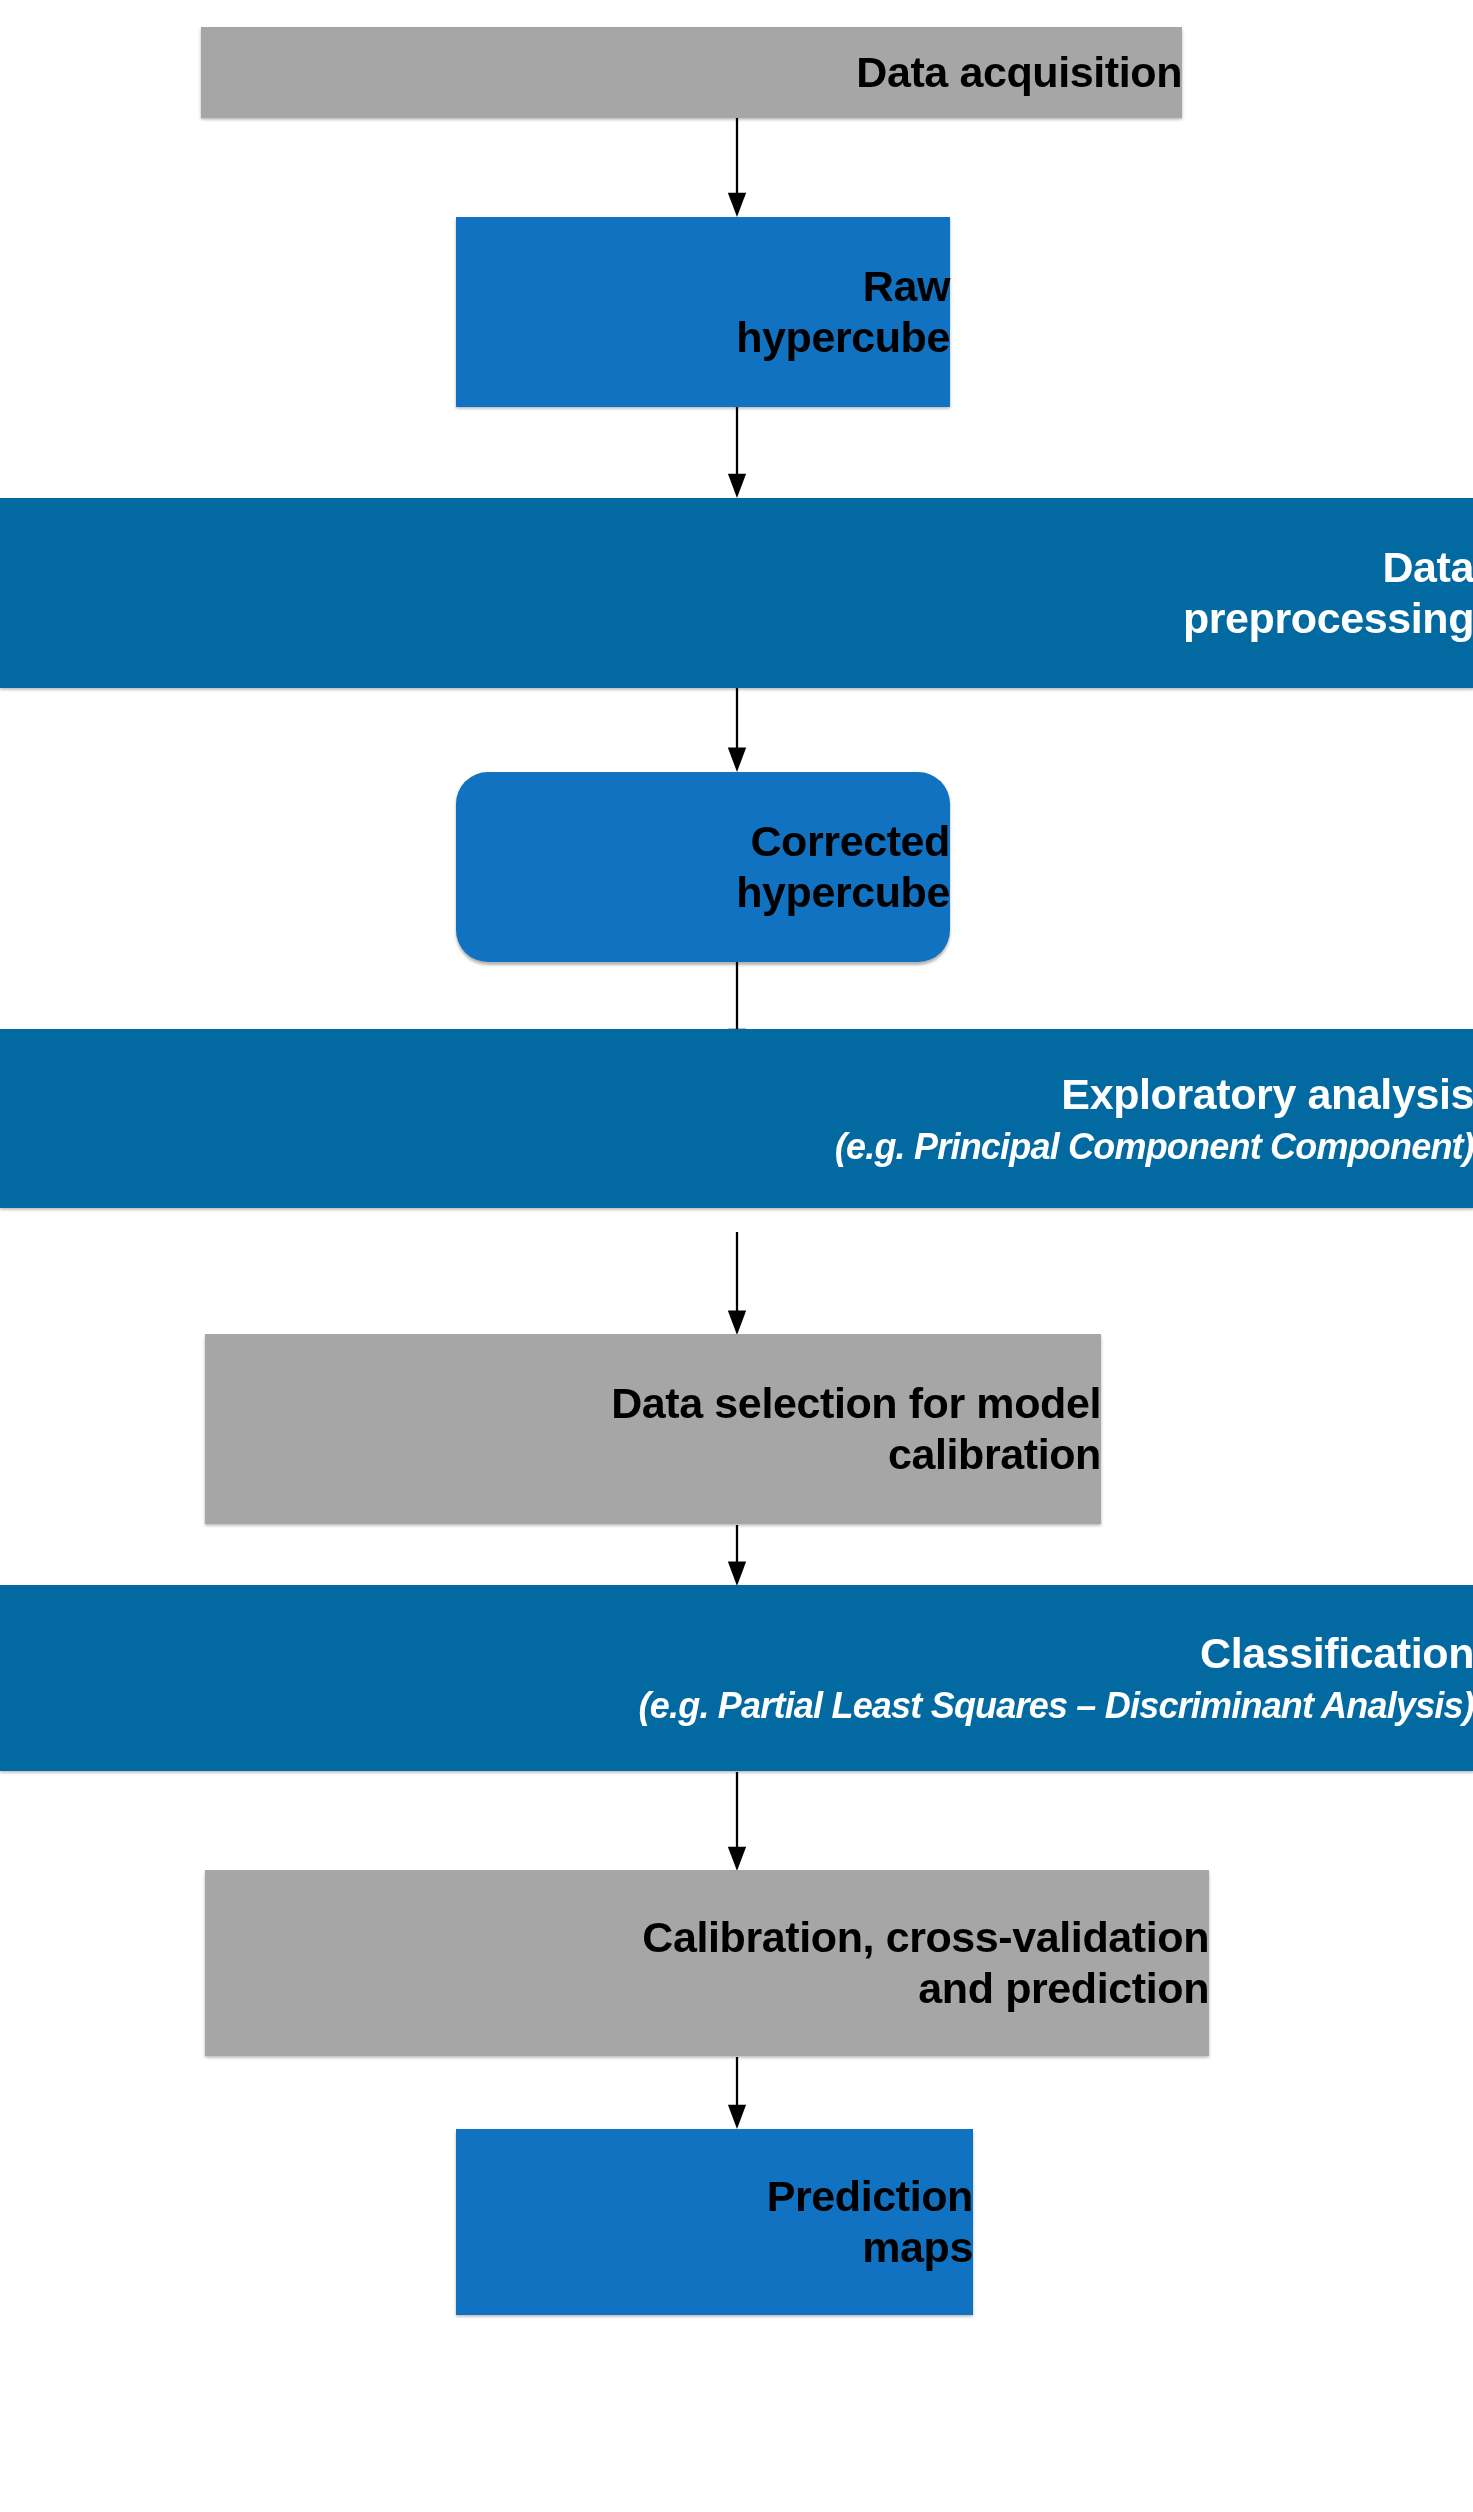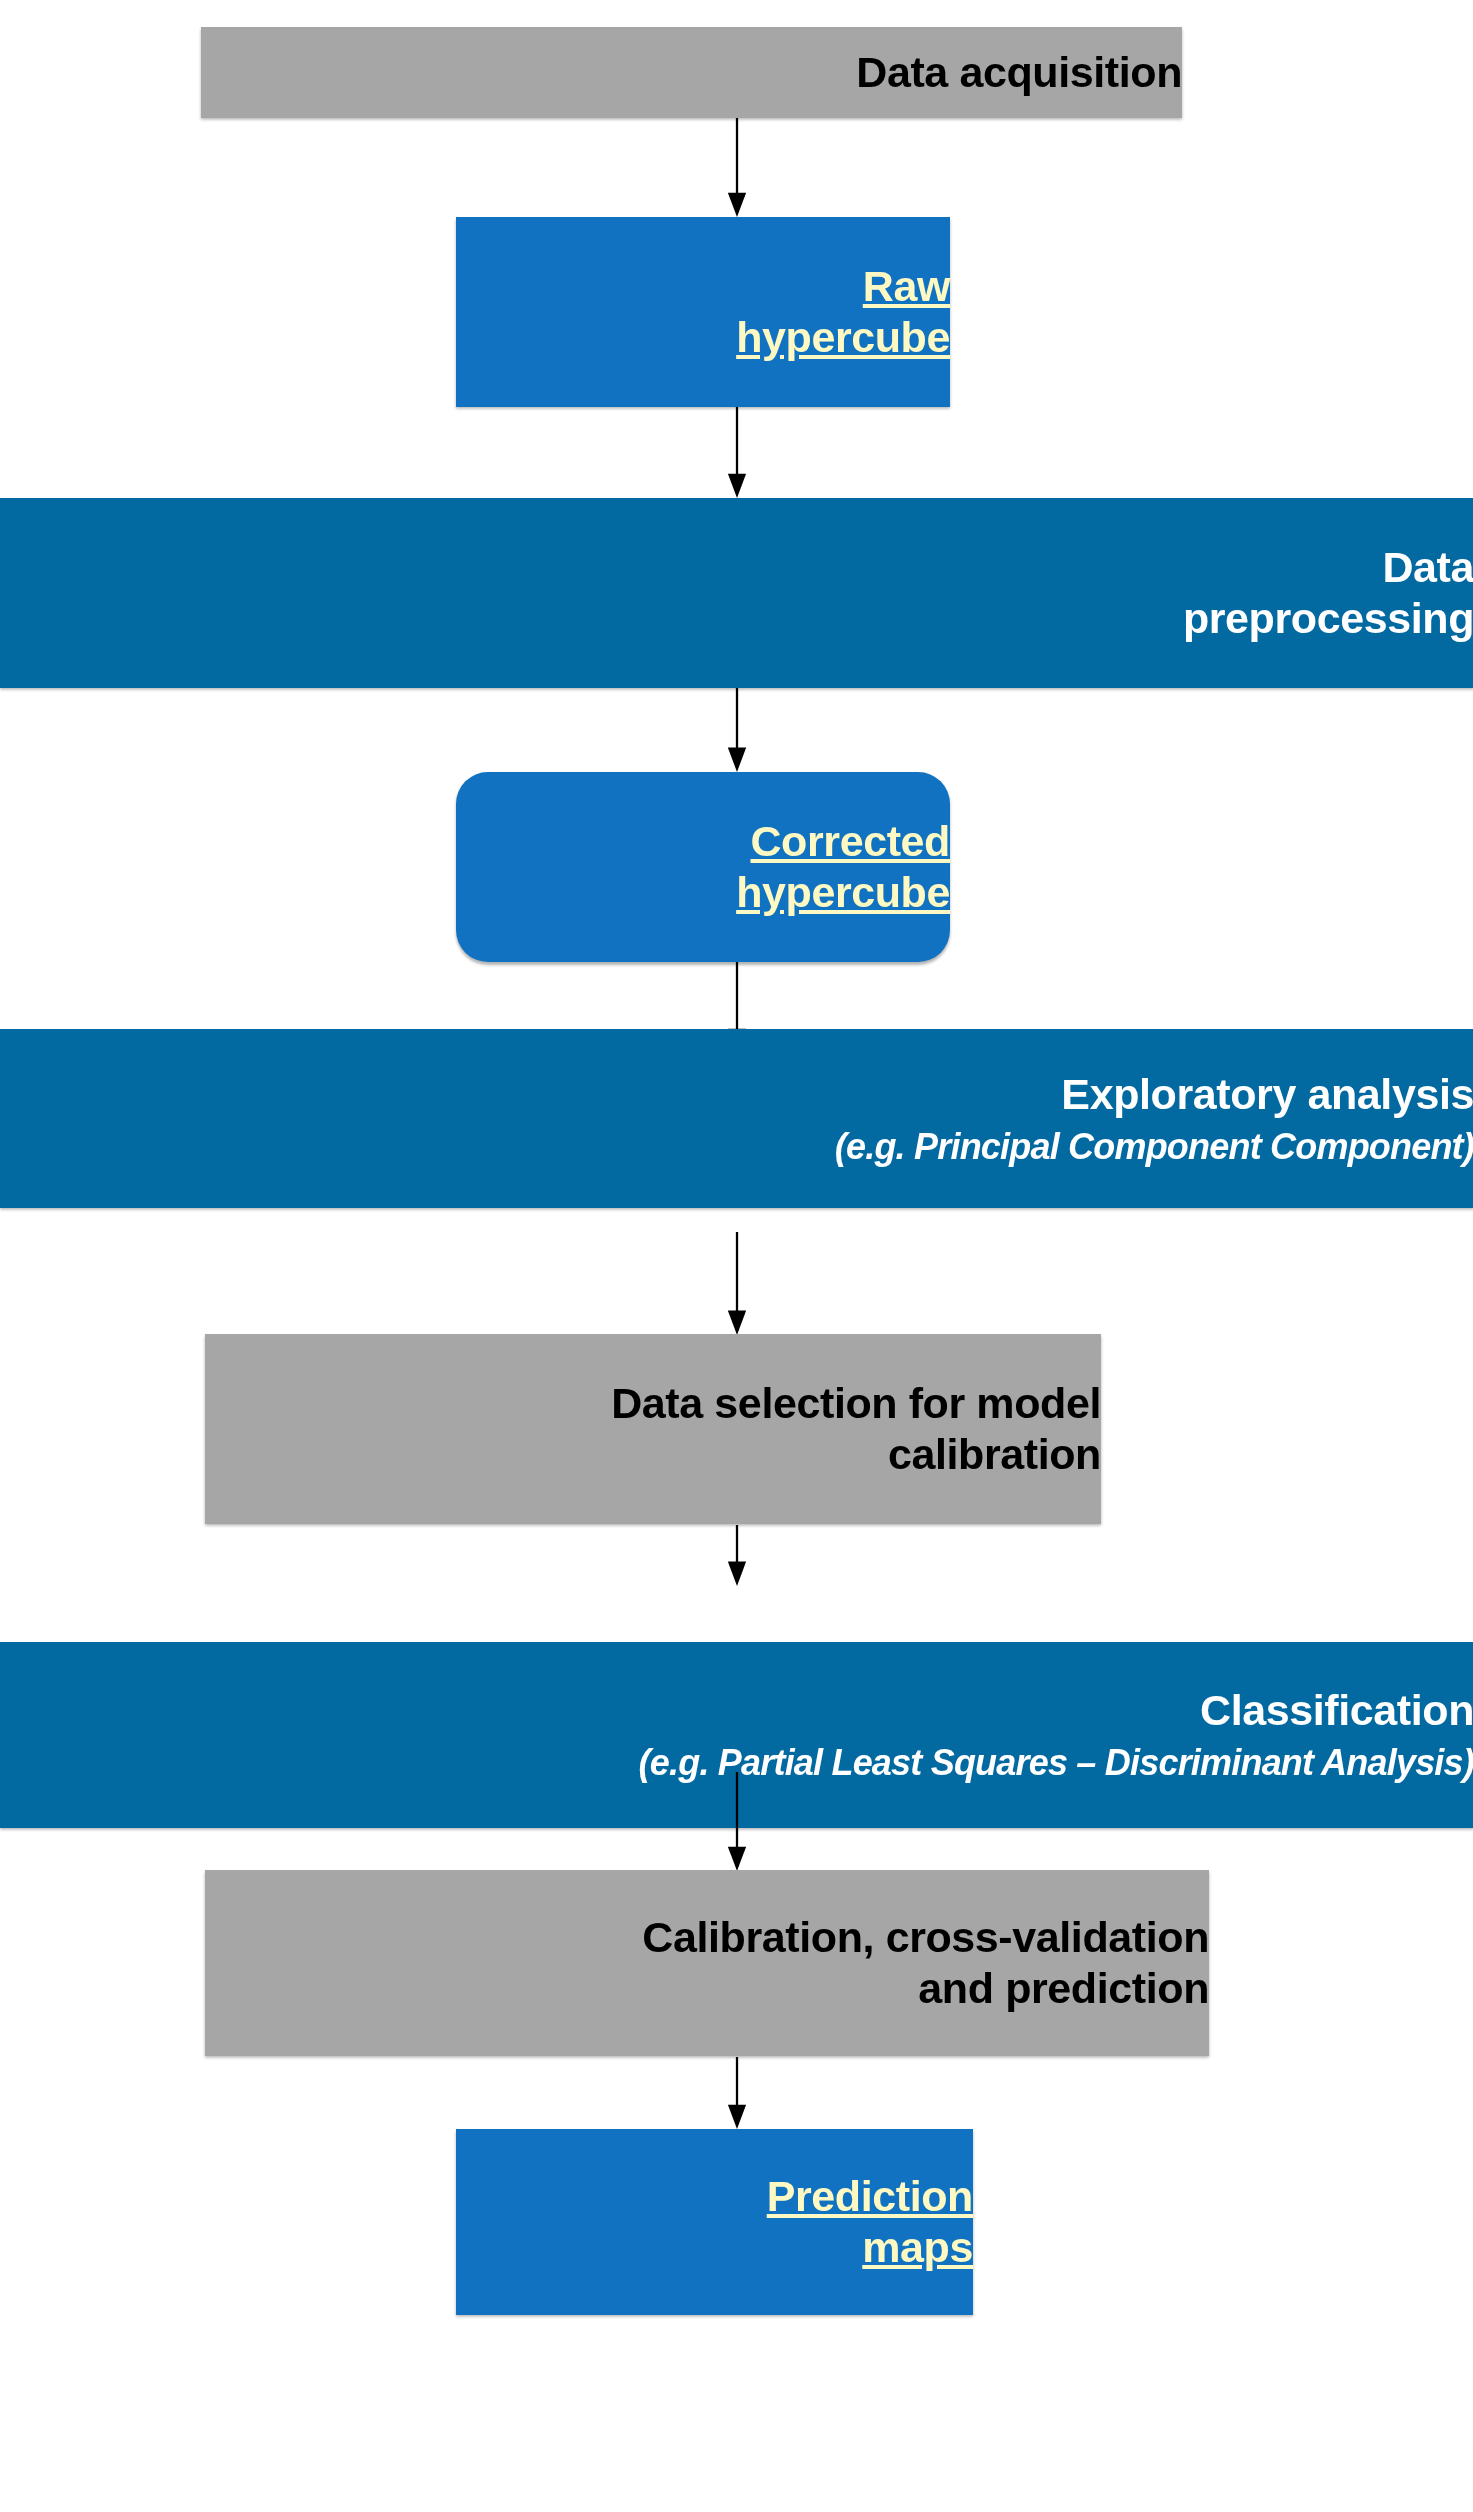--- a/index.html
+++ b/index.html
@@ -40,23 +40,22 @@
     letter-spacing: -0.8px;
   }
 
   .node.gray {
     background: #a6a6a6;
     color: #000000;
     box-shadow: 0 2.3px 3px rgba(0,0,0,0.30);
   }
   .node.blue {
     background: #1072c0;
-    color: #fef9c3;
+    color: #000000;
     box-shadow: 0 2.3px 3px rgba(0,0,0,0.30);
-    text-decoration: underline;
   }
   .node.black {
     background: #0369a1;
     color: #ffffff;
     box-shadow: 0 2.3px 3px rgba(0,0,0,0.30);
   }
 
   
   .arrow {
     position: absolute;
@@ -136,21 +135,21 @@
     <div class="title">calibration</div>
   </div>
 
   <div class="arrow" style="top:1525px; height:61px;">
     <svg width="46" height="61" viewBox="0 0 60 80" aria-hidden="true">
       <line x1="30" y1="0" x2="30" y2="62" stroke="#000000" stroke-width="3"></line>
       <polygon points="18,48 42,48 30,80" fill="#000000"></polygon>
     </svg>
   </div>
 
-  <div class="node black" style="left:0px; top:1642px; width:1474px; height:186px; font-size:43px;">
+  <div class="node black" style="left:0px; top:1585px; width:1474px; height:186px; font-size:43px;">
     <div class="title">Classification</div>
     <div class="subtitle" style="font-size:36px; margin-top:6px; white-space:nowrap;">(e.g. Partial Least Squares – Discriminant Analysis)</div>
   </div>
 
   <div class="arrow" style="top:1772px; height:99px;">
     <svg width="46" height="99" viewBox="0 0 60 130" aria-hidden="true">
       <line x1="30" y1="0" x2="30" y2="112" stroke="#000000" stroke-width="3"></line>
       <polygon points="18,98 42,98 30,130" fill="#000000"></polygon>
     </svg>
   </div>

